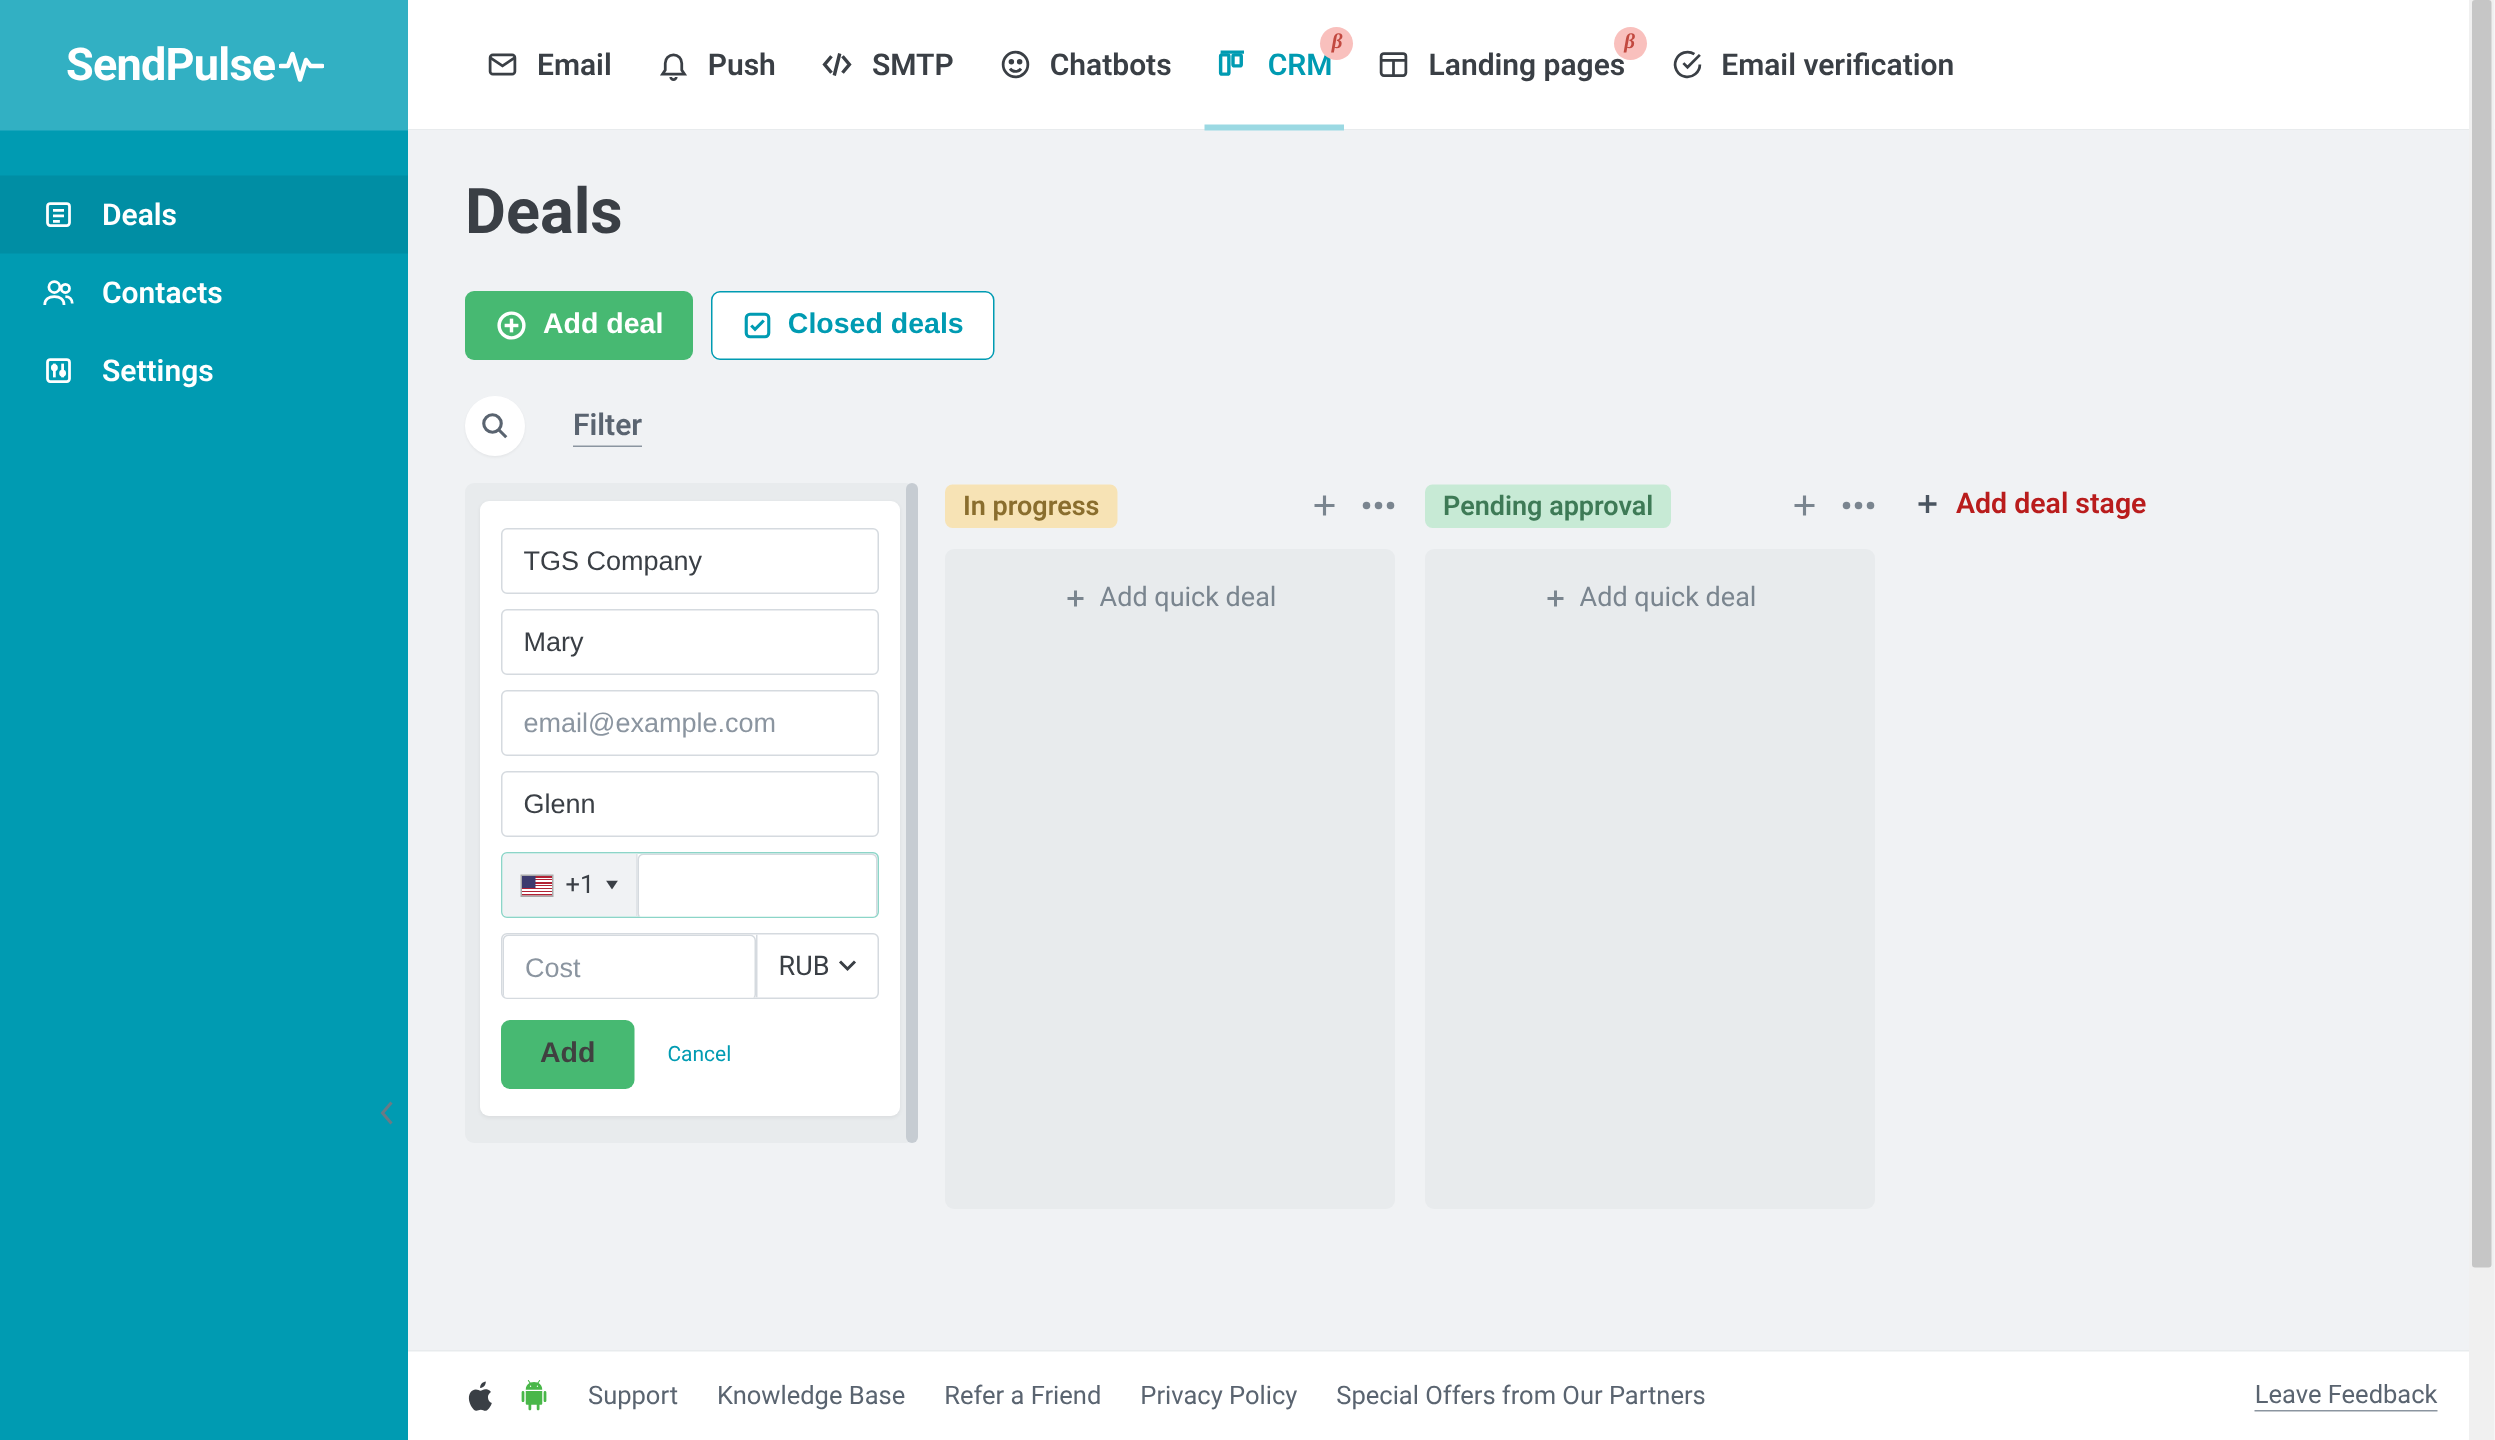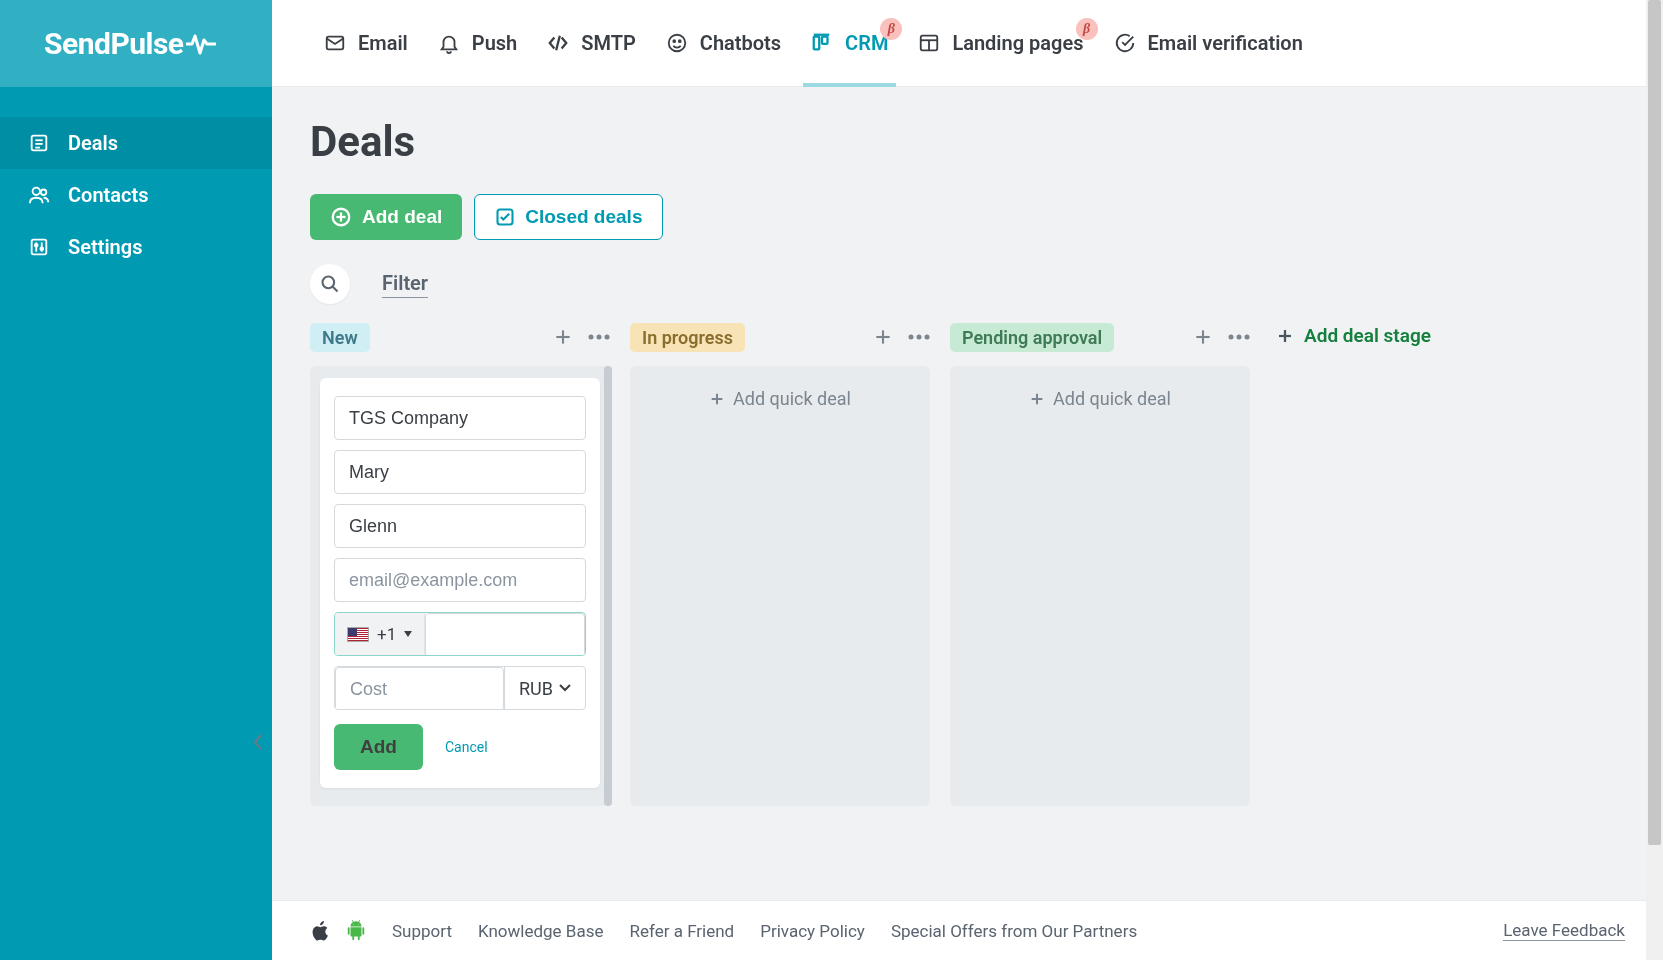--- a/index.html
+++ b/index.html
@@ -46,21 +46,21 @@
   .col-header { display:flex; align-items:center; justify-content:space-between; margin-bottom:14px; height:30px;}
   .col-title { font-size:18px; font-weight:600; padding:4px 12px; border-radius:5px;}
   .col-title.new { background:#d0eff5; color:#3e7a8a;}
   .col-title.inprogress { background:#f7e3b5; color:#8a6e2e;}
   .col-title.pending { background:#c7ead5; color:#3e7a56;}
   .col-actions { display:flex; align-items:center; gap:14px; color:#7a858f;}
   .icon-btn { cursor:pointer; display:flex; align-items:center; justify-content:center; width:22px; height:22px;}
   .col-body { background:#e8ebed; border-radius:6px; padding:12px 10px; min-height:440px; position:relative;}
   .col-body.with-scroll::after { content:""; position:absolute; top:0; right:-2px; width:8px; height:100%; background:#c6ccd2; border-radius:4px;}
   .quick-add-link { display:flex; align-items:center; justify-content:center; gap:8px; color:#7a858f; font-size:18px; padding:10px; cursor:pointer;}
-  .add-stage { display:flex; align-items:center; gap:10px; color:#15803d; font-size:19px; font-weight:600; cursor:pointer; padding:2px 6px;}
+  .add-stage { display:flex; align-items:center; gap:10px; color:#b91c1c; font-size:19px; font-weight:600; cursor:pointer; padding:2px 6px;}
   
   
   .card { background:#fff; border-radius:6px; padding:18px 14px; box-shadow:0 1px 3px rgba(0,0,0,0.06);}
   .form-field { margin-bottom:10px; }
   .form-field input { width:100%; height:44px; border:1px solid #d5dadf; border-radius:4px; padding:0 14px; font-size:18px; color:#3a3f45;}
   .form-field input::placeholder { color:#8b95a0;}
   .phone-row { display:flex; border:1.5px solid #8cd5c8; border-radius:4px; height:44px; overflow:hidden; background:#fff;}
   .phone-flag { background:#f0f2f4; display:flex; align-items:center; gap:8px; padding:0 12px; font-size:17px; color:#3a3f45; cursor:pointer; border-right:1px solid #e0e4e8;}
   .phone-input { flex:1; border:none; padding:0 12px; font-size:18px;}
   .cost-row { display:flex; border:1px solid #d5dadf; border-radius:4px; height:44px; overflow:hidden;}
@@ -250,44 +250,26 @@
                 <line x1="15" y1="15" x2="21" y2="21"></line>
               </svg>
             </span>
         </div>
         <span class="filter-label">Filter</span>
       </div>
 
       <div class="board">
 
         <div class="column">
-          <div class="col-header">
-            <span class="col-title new">New</span>
-            <div class="col-actions">
-              <span class="icon-btn">
-                  <svg width="20" height="20" viewBox="0 0 24 24" stroke="#7a858f" stroke-width="2.5">
-                    <line x1="12" y1="4" x2="12" y2="20"></line>
-                    <line x1="4" y1="12" x2="20" y2="12"></line>
-                  </svg>
-                </span>
-              <span class="icon-btn">
-                  <svg width="22" height="6" viewBox="0 0 22 6" fill="#7a858f">
-                    <circle cx="3" cy="3" r="2.5"></circle>
-                    <circle cx="11" cy="3" r="2.5"></circle>
-                    <circle cx="19" cy="3" r="2.5"></circle>
-                  </svg>
-                </span>
-            </div>
-          </div>
           <div class="col-body with-scroll">
             <div class="card">
               <div class="form-field"><input value="TGS Company" style=""></div>
               <div class="form-field"><input value="Mary" style=""></div>
+              <div class="form-field"><input placeholder="email@example.com" style=""></div>
               <div class="form-field"><input value="Glenn" style=""></div>
-              <div class="form-field"><input placeholder="email@example.com" style=""></div>
               <div class="form-field">
                 <div class="phone-row">
                   <div class="phone-flag">
                     <span class="flag-us"></span>
                     <span>+1</span>
                     <span>
                         <svg width="8" height="6" viewBox="0 0 8 6" fill="#3a3f45">
                           <path d="M0 0h8L4 6z"></path>
                         </svg>
                       </span>

